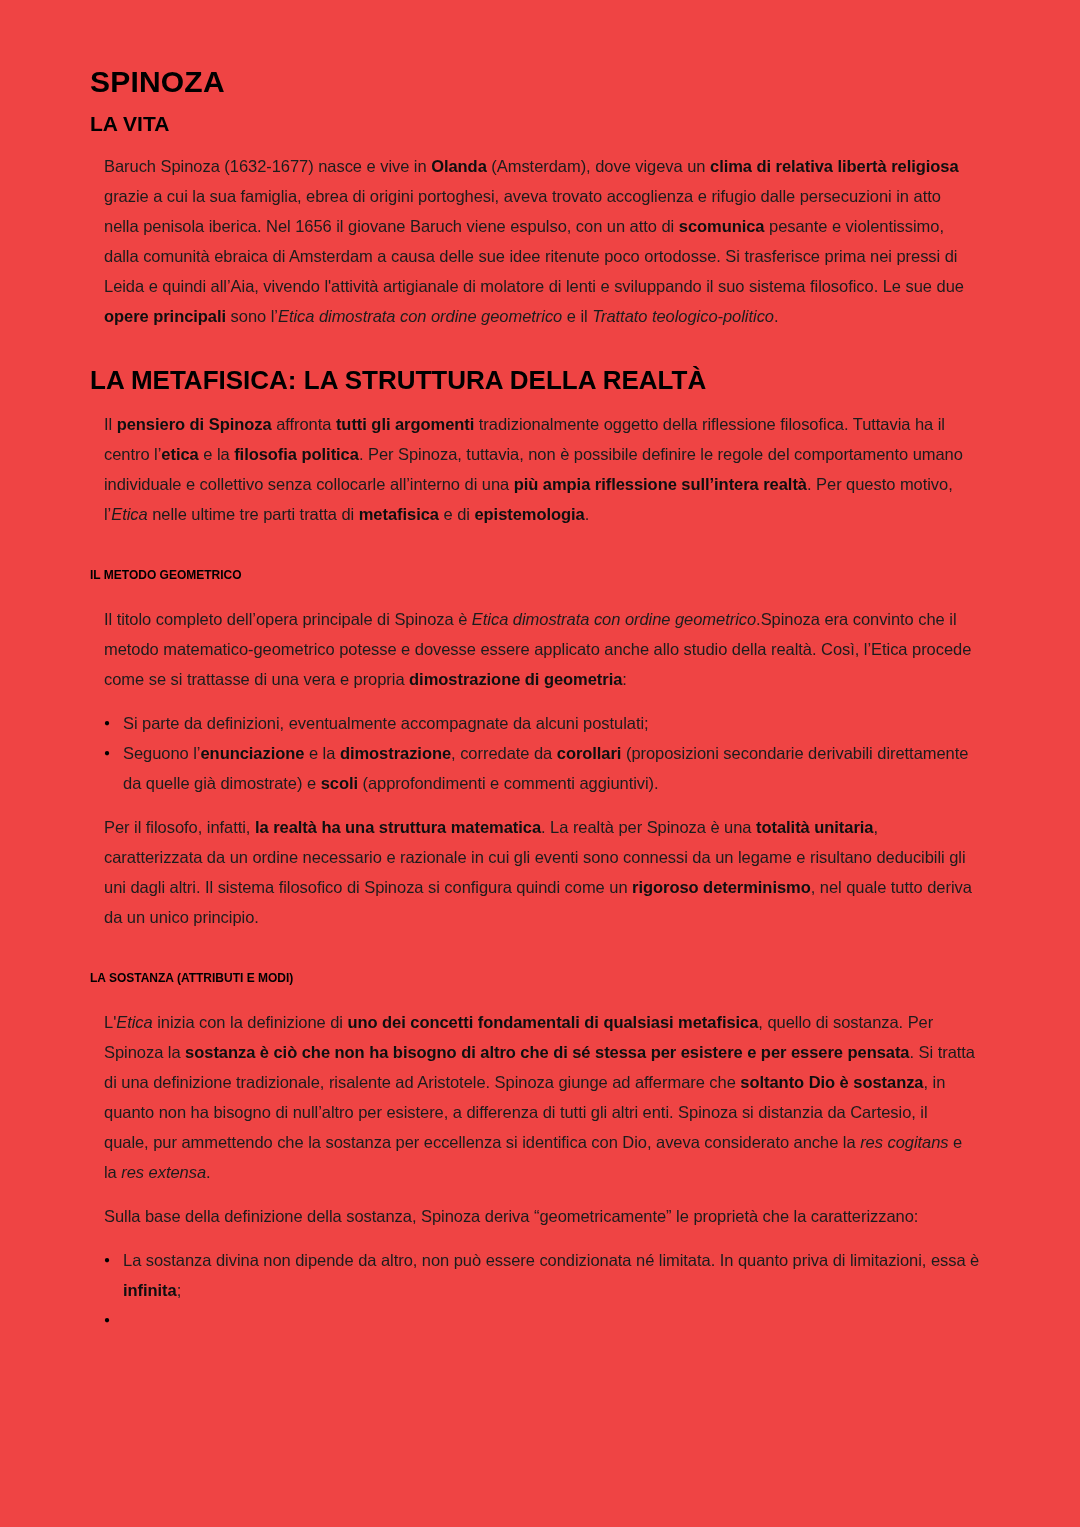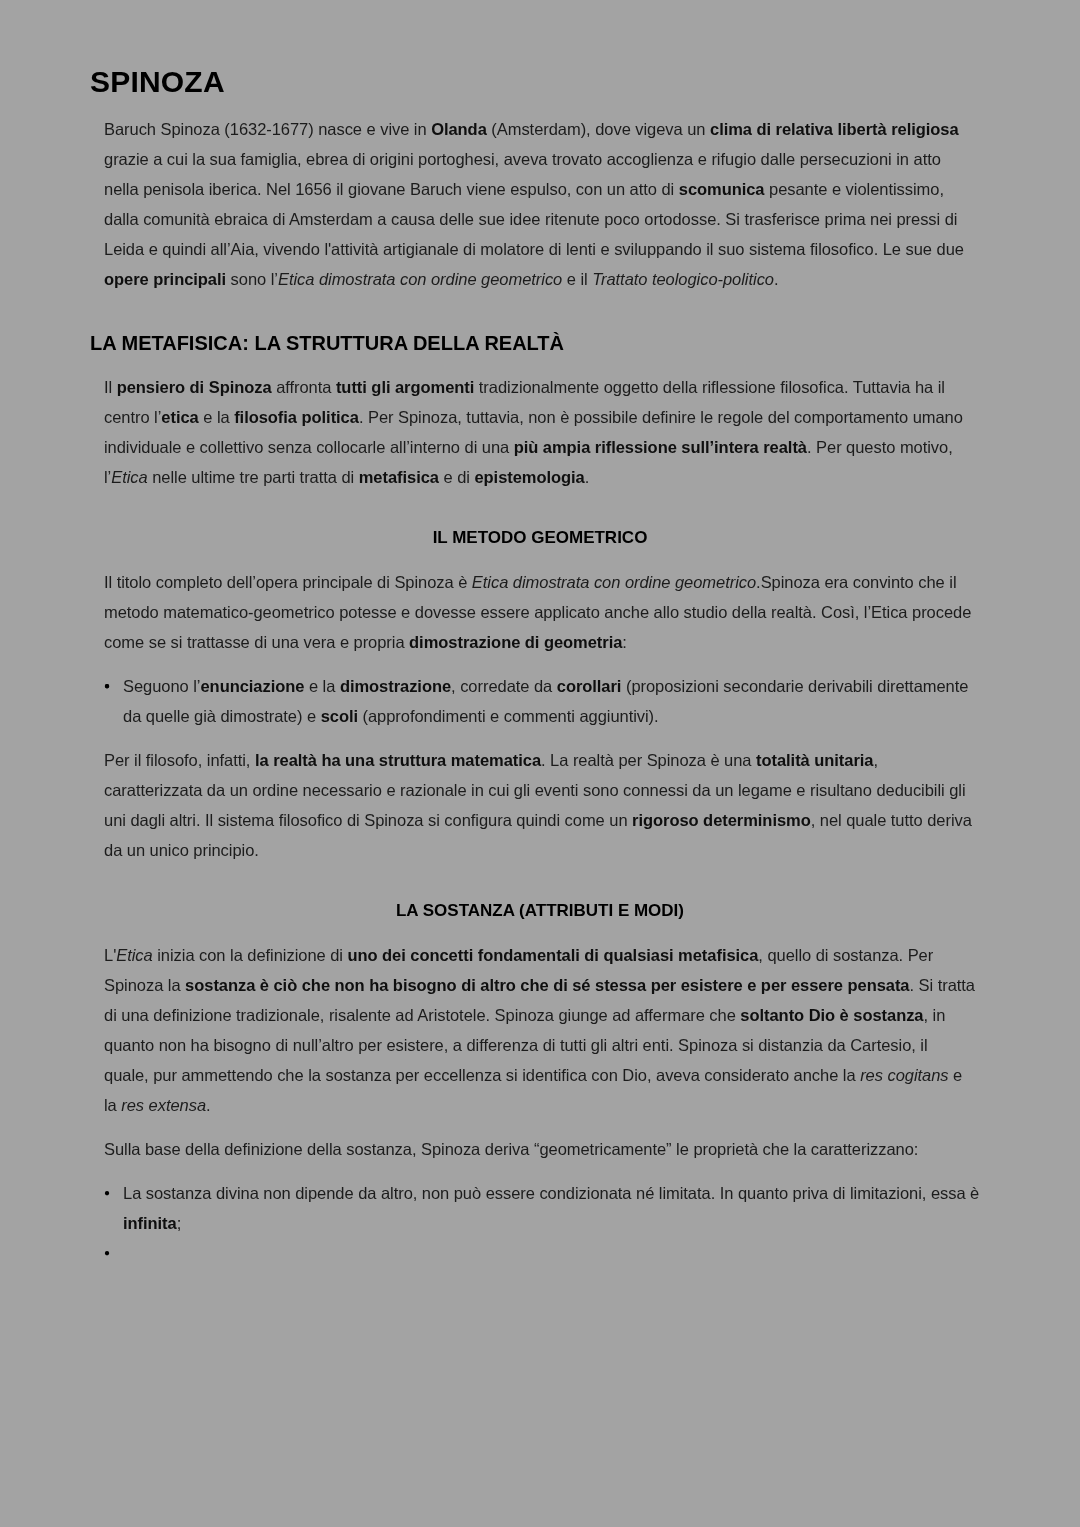--- a/index.html
+++ b/index.html
@@ -12,49 +12,48 @@
     height: 1527px;
     overflow: hidden;
     font-family: "Liberation Sans", sans-serif;
     color: #1c1c1c;
   }
   .page {
     box-sizing: border-box;
     width: 1080px;
     min-height: 1527px;
     padding: 64px 90px 40px 90px;
-    background: #a3a3a3;
+    background: #ef4444;
   }
   .page h1 {
     font-size: 30px;
     line-height: 36px;
     margin: 0 0 10px 0;
     font-weight: 700;
     color: #000000;
     letter-spacing: 0.2px;
   }
   .page h2 {
     font-size: 21px;
     line-height: 27px;
     margin: 2px 0 6px 0;
     font-weight: 700;
     color: #000000;
   }
   .page h2.large {
-    font-size: 20px;
+    font-size: 26px;
     line-height: 30px;
     margin: 34px 0 10px 0;
   }
   .page h3 {
-    font-size: 17px;
+    font-size: 12px;
     line-height: 30px;
     margin: 31px 0 0 0;
     font-weight: 700;
     color: #000000;
-    text-align: center;
   }
   .page p {
     font-size: 16.5px;
     line-height: 30px;
     margin: 14px;
     letter-spacing: -0.05px;
   }
   .page ul.list {
     list-style: none;
     margin: 0;
@@ -76,27 +75,28 @@
     color: #000000;
   }
   .b { font-weight: 700; color: #0f0f0f; }
   .i { font-style: italic; }
 </style>
 </head>
 <body>
 
 <div class="page">
     <h1>SPINOZA</h1>
+    <h2>LA VITA</h2>
     <p><span>Baruch Spinoza (1632-1677) nasce e vive in </span><span class="b">Olanda</span><span> (Amsterdam), dove vigeva un </span><span class="b">clima di relativa libertà religiosa</span><span> grazie a cui la sua famiglia, ebrea di origini portoghesi, aveva trovato accoglienza e rifugio dalle persecuzioni in atto nella penisola iberica. Nel 1656 il giovane Baruch viene espulso, con un atto di </span><span class="b">scomunica</span><span> pesante e violentissimo, dalla comunità ebraica di Amsterdam a causa delle sue idee ritenute poco ortodosse. Si trasferisce prima nei pressi di Leida e quindi all’Aia, vivendo l'attività artigianale di molatore di lenti e sviluppando il suo sistema filosofico. Le sue due </span><span class="b">opere principali</span><span> sono l’</span><span class="i">Etica dimostrata con ordine geometrico</span><span> e il </span><span class="i">Trattato teologico-politico</span><span>.</span></p>
     <h2 class="large">LA METAFISICA: LA STRUTTURA DELLA REALTÀ</h2>
     <p><span>Il </span><span class="b">pensiero di Spinoza</span><span> affronta </span><span class="b">tutti gli argomenti</span><span> tradizionalmente oggetto della riflessione filosofica. Tuttavia ha il centro l’</span><span class="b">etica</span><span> e la </span><span class="b">filosofia politica</span><span>. Per Spinoza, tuttavia, non è possibile definire le regole del comportamento umano individuale e collettivo senza collocarle all’interno di una </span><span class="b">più ampia riflessione sull’intera realtà</span><span>. Per questo motivo, l’</span><span class="i">Etica</span><span> nelle ultime tre parti tratta di </span><span class="b">metafisica</span><span> e di </span><span class="b">epistemologia</span><span>.</span></p>
     <h3>IL METODO GEOMETRICO</h3>
     <p><span>Il titolo completo dell’opera principale di Spinoza è </span><span class="i">Etica dimostrata con ordine geometrico</span><span>.Spinoza era convinto che il metodo matematico-geometrico potesse e dovesse essere applicato anche allo studio della realtà. Così, l’Etica procede come se si trattasse di una vera e propria </span><span class="b">dimostrazione di geometria</span><span>:</span></p>
     <ul class="list">
-      <li><span class="dot">●</span></li>
+      <li><span class="dot">●</span><span><span>Si parte da definizioni, eventualmente accompagnate da alcuni postulati;</span></span></li>
       <li><span class="dot">●</span><span><span>Seguono l’</span><span class="b">enunciazione</span><span> e la </span><span class="b">dimostrazione</span><span>, corredate da </span><span class="b">corollari</span><span> (proposizioni secondarie derivabili direttamente da quelle già dimostrate) e </span><span class="b">scoli</span><span> (approfondimenti e commenti aggiuntivi).</span></span></li>
     </ul>
     <p><span>Per il filosofo, infatti, </span><span class="b">la realtà ha una struttura matematica</span><span>. La realtà per Spinoza è una </span><span class="b">totalità unitaria</span><span>, caratterizzata da un ordine necessario e razionale in cui gli eventi sono connessi da un legame e risultano deducibili gli uni dagli altri. Il sistema filosofico di Spinoza si configura quindi come un </span><span class="b">rigoroso determinismo</span><span>, nel quale tutto deriva da un unico principio.</span></p>
     <h3>LA SOSTANZA (ATTRIBUTI E MODI)</h3>
     <p><span>L'</span><span class="i">Etica</span><span> inizia con la definizione di </span><span class="b">uno dei concetti fondamentali di qualsiasi metafisica</span><span>, quello di sostanza. Per Spinoza la </span><span class="b">sostanza è ciò che non ha bisogno di altro che di sé stessa per esistere e per essere pensata</span><span>. Si tratta di una definizione tradizionale, risalente ad Aristotele. Spinoza giunge ad affermare che </span><span class="b">soltanto Dio è sostanza</span><span>, in quanto non ha bisogno di null’altro per esistere, a differenza di tutti gli altri enti. Spinoza si distanzia da Cartesio, il quale, pur ammettendo che la sostanza per eccellenza si identifica con Dio, aveva considerato anche la </span><span class="i">res cogitans</span><span> e la </span><span class="i">res extensa</span><span>.</span></p>
     <p><span>Sulla base della definizione della sostanza, Spinoza deriva “geometricamente” le proprietà che la caratterizzano:</span></p>
     <ul class="list">
       <li><span class="dot">●</span><span><span>La sostanza divina non dipende da altro, non può essere condizionata né limitata. In quanto priva di limitazioni, essa è </span><span class="b">infinita</span><span>;</span></span></li>
       <li><span class="dot">●</span></li>
     </ul>

